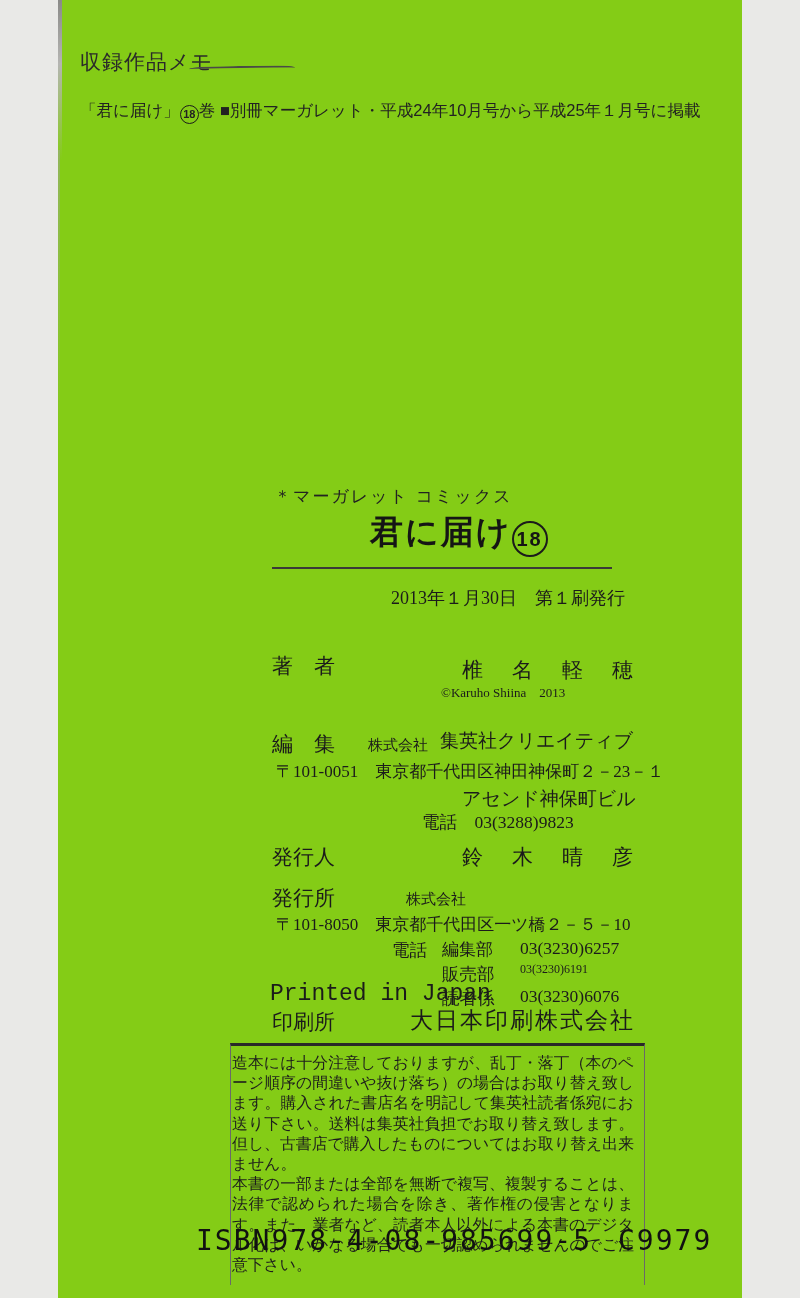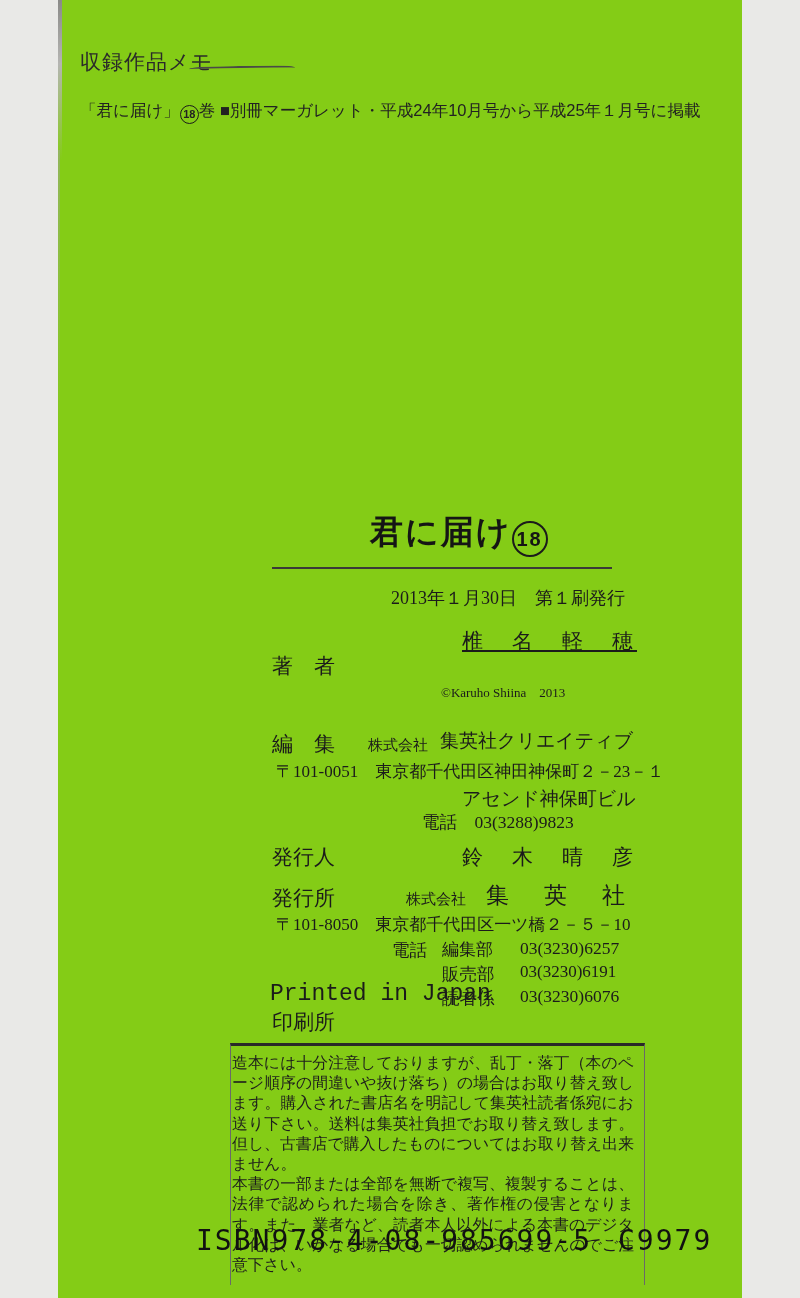--- a/index.html
+++ b/index.html
@@ -63,58 +63,59 @@
   <div class="scan-edge2"></div>
 
   <div class="abs sans memo-label">収録作品メモ</div>
   <div class="memo-rule"></div>
 
   <div class="abs sans works-line">
     <span>「君に届け」</span><span class="circle-num circle-sm">18</span><span>巻</span>
     <span>■別冊マーガレット・平成24年10月号から平成25年１月号に掲載</span>
   </div>
 
+  <div class="abs sans series-label">＊マーガレット コミックス</div>
 
   <div class="abs sans book-title">
     <span>君に届け</span><span class="circle-num circle-lg">18</span>
   </div>
 
   <div class="title-rule"></div>
 
   <div class="abs date-line">2013年１月30日　第１刷発行</div>
 
   <div class="abs lbl" style="left:214px;top:652px;">著　者</div>
-  <div class="abs name-spaced" style="left:404px;top:627px;text-decoration:underline;">椎　名　軽　穂</div>
+  <div class="abs name-spaced" style="left:404px;top:656px;">椎　名　軽　穂</div>
   <div class="abs" style="left:383px;top:684px;font-size:13px;">©Karuho Shiina　2013</div>
 
   <div class="abs lbl" style="left:214px;top:730px;">編　集</div>
   <div class="abs co-prefix" style="left:310px;top:736px;">株式会社</div>
   <div class="abs" style="left:382px;top:728px;font-size:19px;">集英社クリエイティブ</div>
   <div class="abs addr" style="left:218px;top:760px;">〒101-0051　東京都千代田区神田神保町２－23－１</div>
   <div class="abs addr" style="left:404px;top:786px;font-size:19px;">アセンド神保町ビル</div>
   <div class="abs addr" style="left:364px;top:810px;font-size:17.5px;">電話　03(3288)9823</div>
 
   <div class="abs lbl" style="left:214px;top:843px;">発行人</div>
   <div class="abs name-spaced" style="left:404px;top:843px;">鈴　木　晴　彦</div>
 
   <div class="abs lbl" style="left:214px;top:884px;">発行所</div>
   <div class="abs co-prefix" style="left:348px;top:890px;">株式会社</div>
-  <div class="abs" style="left:428px;top:880px;font-size:23px;letter-spacing:6px;">集　英　社</div>
   <div class="abs addr" style="left:218px;top:913px;">〒101-8050　東京都千代田区一ツ橋２－５－10</div>
 
   <div class="abs addr" style="left:334px;top:938px;font-size:17.5px;">電話</div>
   <div class="abs addr" style="left:384px;top:938px;font-size:17px;">編集部</div>
   <div class="abs addr" style="left:462px;top:938px;font-size:17.5px;">03(3230)6257</div>
   <div class="abs addr" style="left:384px;top:962px;font-size:17.5px;">販売部</div>
-  <div class="abs addr" style="left:462px;top:962px;font-size:17px;">03(3230)6191</div>
+  <div class="abs addr" style="left:462px;top:962px;font-size:12px;">03(3230)6191</div>
   <div class="abs addr" style="left:384px;top:986px;font-size:17.5px;">読者係</div>
   <div class="abs addr" style="left:462px;top:986px;font-size:17.5px;">03(3230)6076</div>
 
   <div class="abs" style="left:212px;top:981px;font-size:23px;font-family:Liberation Mono, monospace;">Printed in Japan</div>
   <div class="abs lbl" style="left:214px;top:1008px;text-align:center;">印刷所</div>
+  <div class="abs" style="left:352px;top:1005px;font-size:23px;letter-spacing:2px;">大日本印刷株式会社</div>
 
   <div class="notice-box">
     <p>造本には十分注意しておりますが、乱丁・落丁（本のページ順序の間違いや抜け落ち）の場合はお取り替え致します。購入された書店名を明記して集英社読者係宛にお送り下さい。送料は集英社負担でお取り替え致します。但し、古書店で購入したものについてはお取り替え出来ません。</p>
     <p>本書の一部または全部を無断で複写、複製することは、法律で認められた場合を除き、著作権の侵害となります。また、業者など、読者本人以外による本書のデジタル化は、いかなる場合でも一切認められませんのでご注意下さい。</p>
   </div>
 
   <div class="abs mono isbn-line">
     <span>ISBN978-4-08-985699-5</span><span class="isbn-gap">C9979</span>
   </div>
 

